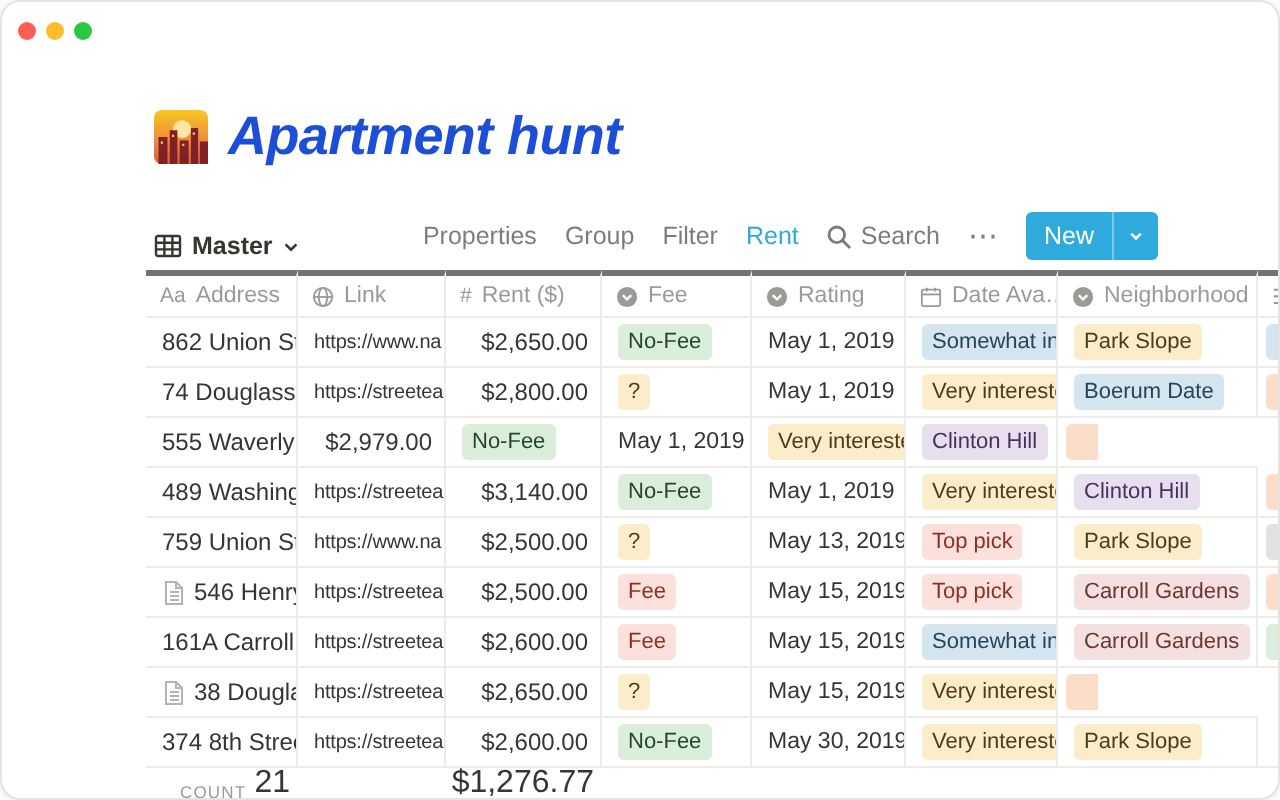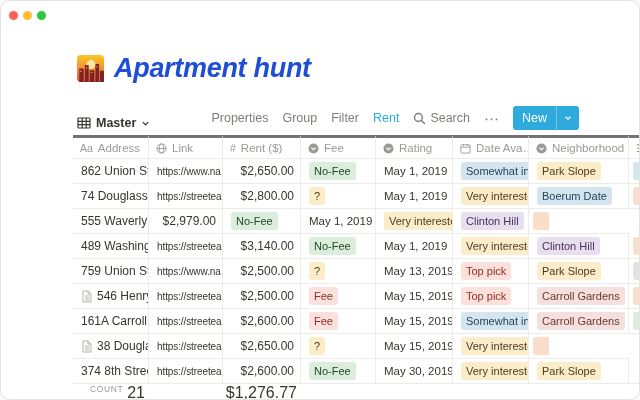--- a/index.html
+++ b/index.html
@@ -33,21 +33,21 @@
     font-size:11.5px;}
   .type-glyph{font-size:10.5px;color:#9b9a97;}
   .cell-address{font-weight:500;gap:4px;}
   .cell-link{font-size:10px;color:#37352f;letter-spacing:-0.1px;}
   .cell-rent{justify-content:flex-end;padding:0 6px 0 0;}
   .cell-date{font-size:11.5px;}
   .tag{display:inline-block;height:18px;line-height:18px;padding:0 5px;border-radius:3px;
     font-size:11px;white-space:nowrap;}
   .sliver{height:18px;width:16px;border-radius:3px 0 0 3px;margin-left:4px;}
   .footer .fcell{position:relative;box-sizing:border-box;height:17px;overflow:hidden;}
-  .fcalc{position:absolute;right:4px;top:0;height:17px;display:flex;align-items:flex-start;gap:4px;white-space:nowrap;}
+  .fcalc{position:absolute;right:4px;top:0;height:17px;display:flex;align-items:flex-end;gap:4px;white-space:nowrap;}
   .flabel{font-size:8.5px;letter-spacing:0.6px;color:#9b9a97;text-transform:uppercase;}
   .fvalue{font-size:16px;font-weight:500;color:#37352f;}
   svg{display:block;}
 </style>
 </head>
 <body>
 
 <div class="window">
 
   <div class="traffic" id="traffic">

